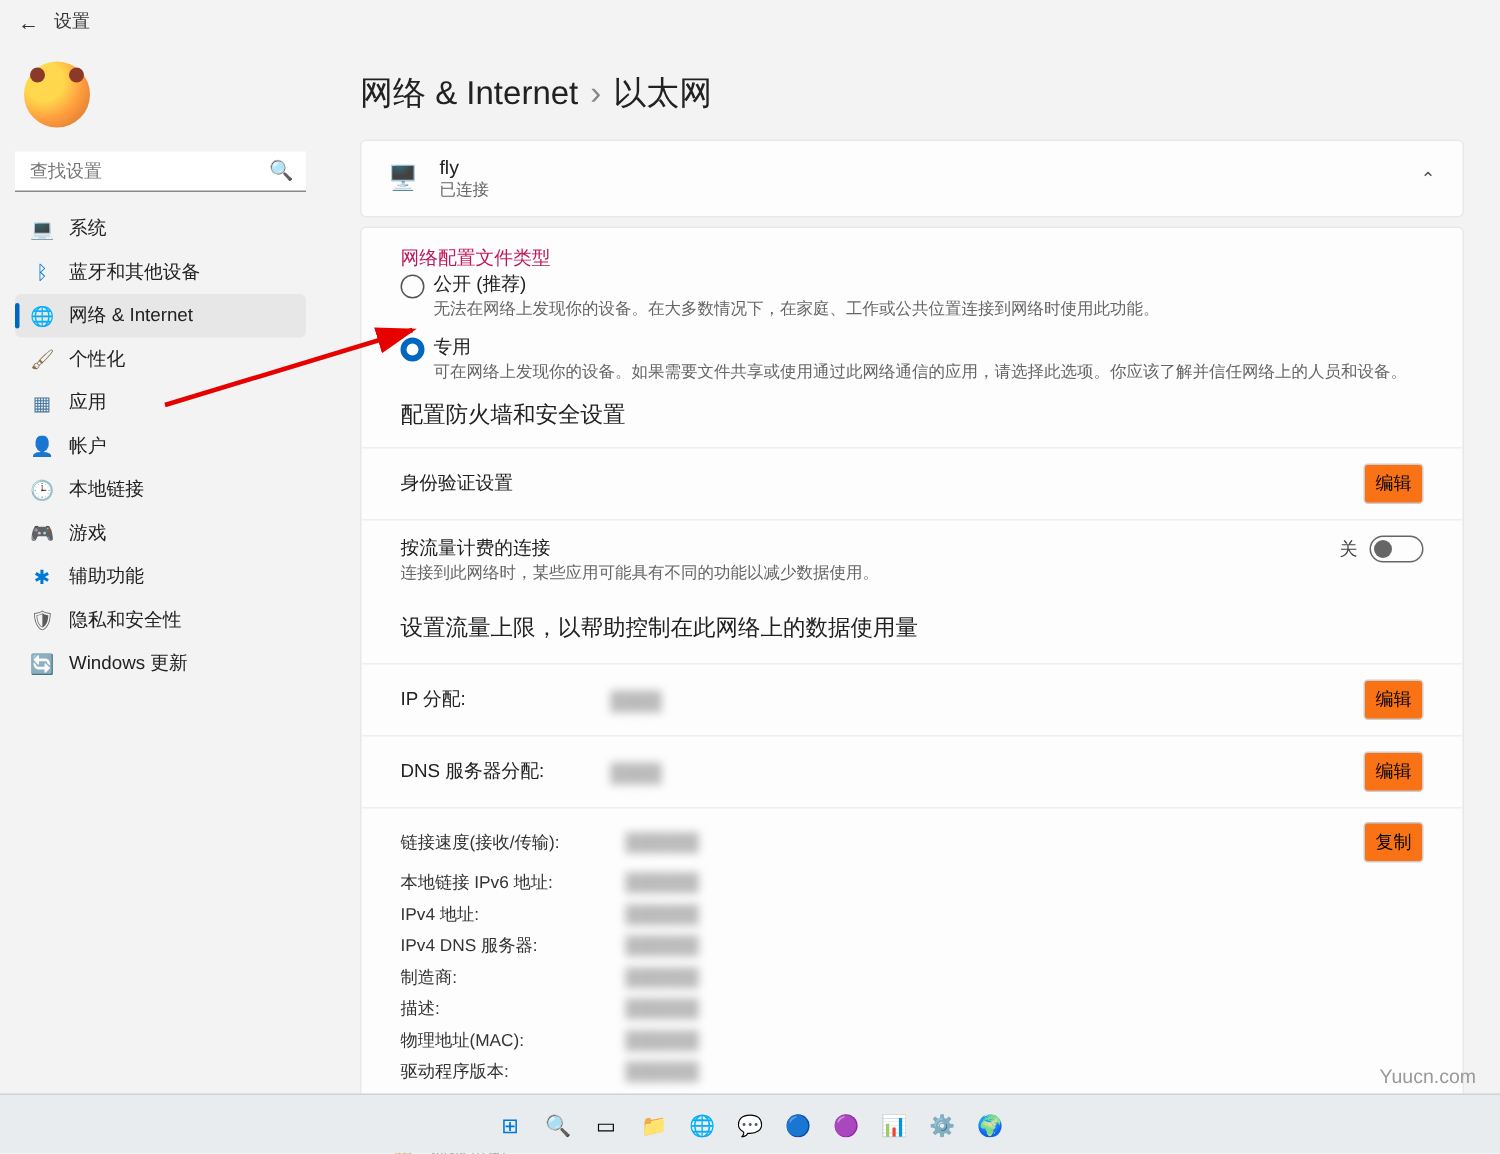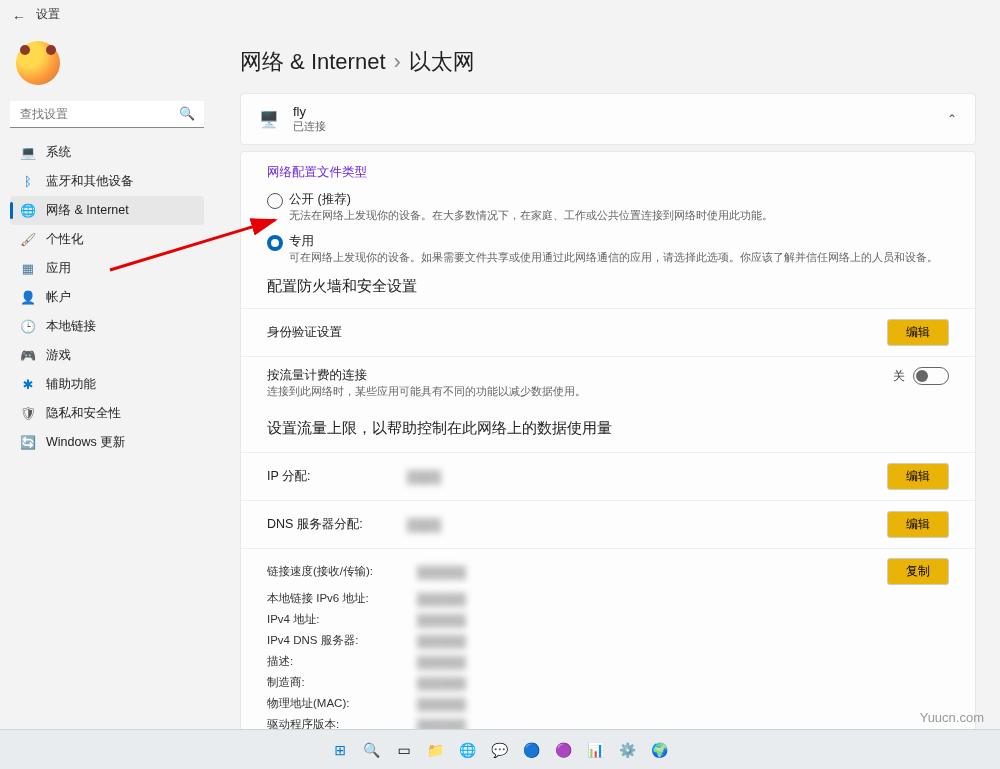--- a/index.html
+++ b/index.html
@@ -22,32 +22,32 @@
 .nav-item .ico { width: 16px; text-align: center; font-size: 13px; }
 .content { flex: 1; padding: 0 24px 16px 30px; overflow-y: auto; }
 .breadcrumb { font-size: 22px; color: #222; padding: 18px 0 16px 0; display:flex; align-items:center; gap:8px; }
 .breadcrumb .sep { color: #888; }
 .card { background: #fdfdfd; border: 1px solid #e8e8e8; border-radius: 4px; margin-bottom: 6px; }
 .conn-row { display:flex; align-items:center; padding:10px 18px; gap:14px; }
 .conn-info .name { font-size: 13px; color:#222; }
 .conn-info .stat { font-size: 11px; color:#666; }
 .chev { margin-left:auto; color:#555; font-size:12px; }
 .section { padding: 12px 26px; }
-.sec-title { font-size: 12.5px; color:#6d28d9; margin-bottom:10px; }
+.sec-title { font-size: 12.5px; color:#be185d; }
 .radio-row { display:flex; align-items:flex-start; gap:6px; margin-bottom:10px; }
 .radio { width:16px; height:16px; border-radius:50%; border:1.5px solid #555; margin-top:2px; flex-shrink:0; position:relative; }
 .radio.sel { border-color:#0067c0; border-width:4px; width:16px; height:16px; }
 .rlabel { font-size:12.5px; color:#222; }
 .rdesc { font-size:11px; color:#666; }
 .linklike { font-size:15px; color:#222; margin-top:6px; }
 .prop-row { display:flex; align-items:center; padding:10px 26px; border-top:1px solid #eee; gap:0; }
 .prop-row .pl { font-size:12.5px; color:#222; }
 .prop-row .sub { font-size:11px; color:#666; }
 .prop-row .val { color:#bbb; font-size:12px; flex:1; filter: blur(3px); }
-.btn { margin-left:auto; background:#eab308; border:1px solid #ccc; border-radius:3px; padding:4px 18px; font-size:12px; cursor:pointer; }
+.btn { margin-left:auto; background:#f97316; border:1px solid #ccc; border-radius:3px; padding:4px 7px; font-size:12px; cursor:pointer; }
 .toggle-wrap { margin-left:auto; display:flex; align-items:center; gap:8px; font-size:12px; color:#444; }
 .toggle { width:36px; height:18px; border-radius:9px; border:1px solid #666; position:relative; }
 .toggle::after { content:""; position:absolute; width:12px; height:12px; border-radius:50%; background:#666; top:2px; left:2px; }
 .detail-grid { padding:6px 26px 14px 26px; border-top:1px solid #eee; }
 .detail-line { display:flex; align-items:center; font-size:11.5px; color:#333; padding:3px 0; gap:10px; }
 .detail-line .dl { width:140px; }
 .detail-line .dv { color:#bbb; flex:1; filter: blur(3px); }
 .footer-links { padding: 12px 22px; display:flex; flex-direction:column; gap:10px; }
 .fl-item { display:flex; align-items:center; gap:10px; font-size:12.5px; color:#222; }
 .taskbar { position:absolute; bottom:0; left:0; right:0; height:40px; background:#e8ecef; display:flex; align-items:center; justify-content:center; gap:6px; border-top:1px solid #d0d4d8; }
@@ -203,25 +203,25 @@
               </div>
               <div class="detail-line">
                 <span class="dl">IPv4 地址:</span>
                 <span class="dv">██████</span>
               </div>
               <div class="detail-line">
                 <span class="dl">IPv4 DNS 服务器:</span>
                 <span class="dv">██████</span>
               </div>
               <div class="detail-line">
+                <span class="dl">制造商:</span>
+                <span class="dv">██████</span>
+              </div>
+              <div class="detail-line">
                 <span class="dl">描述:</span>
-                <span class="dv">██████</span>
-              </div>
-              <div class="detail-line">
-                <span class="dl">制造商:</span>
                 <span class="dv">██████</span>
               </div>
               <div class="detail-line">
                 <span class="dl">物理地址(MAC):</span>
                 <span class="dv">██████</span>
               </div>
               <div class="detail-line">
                 <span class="dl">驱动程序版本:</span>
                 <span class="dv">██████</span>
               </div>

